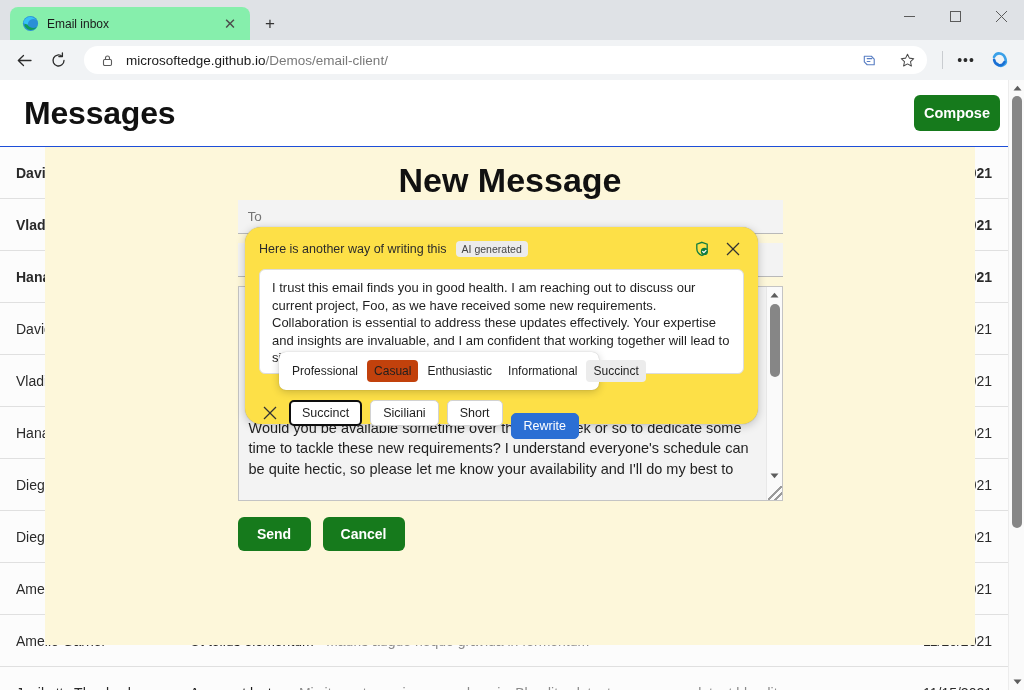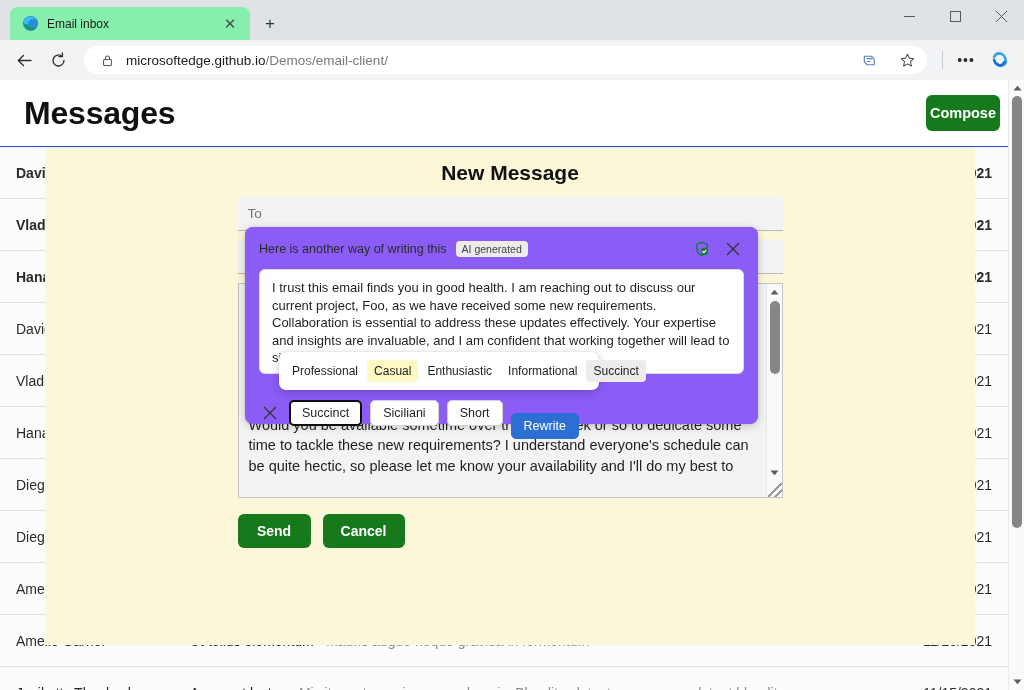--- a/index.html
+++ b/index.html
@@ -75,21 +75,21 @@
   }
 
   .page-header {
     height: 67px; display: flex; align-items: center;
     justify-content: space-between; padding: 0 24px;
     background: #fff; border-bottom: 1px solid #1d4ed8;
   }
   .page-title { font-size: 32px; font-weight: bold; color: #111; letter-spacing: -0.2px; }
   .compose-btn {
     background: #167a1c; color: #fff; border: none; border-radius: 6px;
-    padding: 10px 4px; font-size: 14.5px; font-weight: bold;
+    padding: 10px 10px; font-size: 14.5px; font-weight: bold;
     font-family: "Liberation Sans", sans-serif;
   }
 
   
   .mail-list { width: 1008px; background: #fff; }
   .mail-row {
     display: flex; align-items: center; height: 52px;
     border-bottom: 1px solid #e0e0e0; padding: 0 16px;
     font-size: 14px; color: #2a2a2a; background: #fcfcfc;
   }
@@ -118,22 +118,22 @@
     background: #868686; border-radius: 5px;
   }
 
   
   .compose-dialog {
     position: absolute; left: 45px; top: 67px; width: 930px; height: 498px;
     background: #fdf7da; z-index: 20;
   }
   .compose-inner { padding: 14px 0 0 0; }
   .compose-title {
-    text-align: center; font-size: 21px; font-weight: bold; color: #111;
-    margin-bottom: 12px;
+    text-align: center; font-size: 34px; font-weight: bold; color: #111;
+    margin-bottom: 0;
   }
   .field-wrap { width: 545px; margin: 0 auto 9px auto; }
   .field {
     width: 100%; height: 34px; background: #f3f3f3;
     border: none; border-bottom: 1px solid #b9b9b9;
     padding: 0 10px; font-size: 13.5px; color: #3a3a3a;
     font-family: "Liberation Sans", sans-serif;
   }
   .body-wrap { width: 545px; margin: 0 auto; position: relative; }
   .body-area {
@@ -170,21 +170,21 @@
   .cbtn {
     background: #167a1c; color: #fff; border: none; border-radius: 6px;
     padding: 9px 0; width: 73px; font-size: 14px; font-weight: bold;
     font-family: "Liberation Sans", sans-serif;
   }
   .cbtn.cancel { width: 82px; }
 
   
   .ai-popup {
     position: absolute; left: 245px; top: 147px; width: 513px; height: 197px;
-    background: #8b5cf6; border-radius: 8px;
+    background: #fde047; border-radius: 16px;
     box-shadow: 0 2px 10px rgba(0,0,0,0.22), 0 0 1px rgba(0,0,0,0.3);
     z-index: 40; padding: 10px 14px;
   }
   .ai-head { display: flex; align-items: center; height: 24px; gap: 9px; }
   .ai-head-title { font-size: 12.5px; color: #2b2b2b; }
   .ai-badge {
     background: #ececec; border-radius: 4px; padding: 2px 6px;
     font-size: 10.5px; color: #444;
   }
   .ai-head-spacer { flex: 1; }
@@ -217,21 +217,21 @@
   
   .tone-flyout {
     position: absolute; left: 279px; top: 272px; width: 320px; height: 38px;
     background: #fff; border-radius: 7px;
     box-shadow: 0 2px 9px rgba(0,0,0,0.2), 0 0 1px rgba(0,0,0,0.28);
     z-index: 60; display: flex; align-items: center; padding: 0 6px; gap: 2px;
   }
   .tone-item {
     padding: 4px 7px; border-radius: 4px; font-size: 12px; color: #1f1f1f;
   }
-  .tone-item.hover { background: #fef9c3; }
+  .tone-item.hover { background: #c2410c; }
   .tone-item.selected { background: #ececec; }
 </style>
 </head>
 <body>
 
 <div class="browser">
 
   <div class="titlebar">
     <div class="tabstrip">
       <div class="tab">

